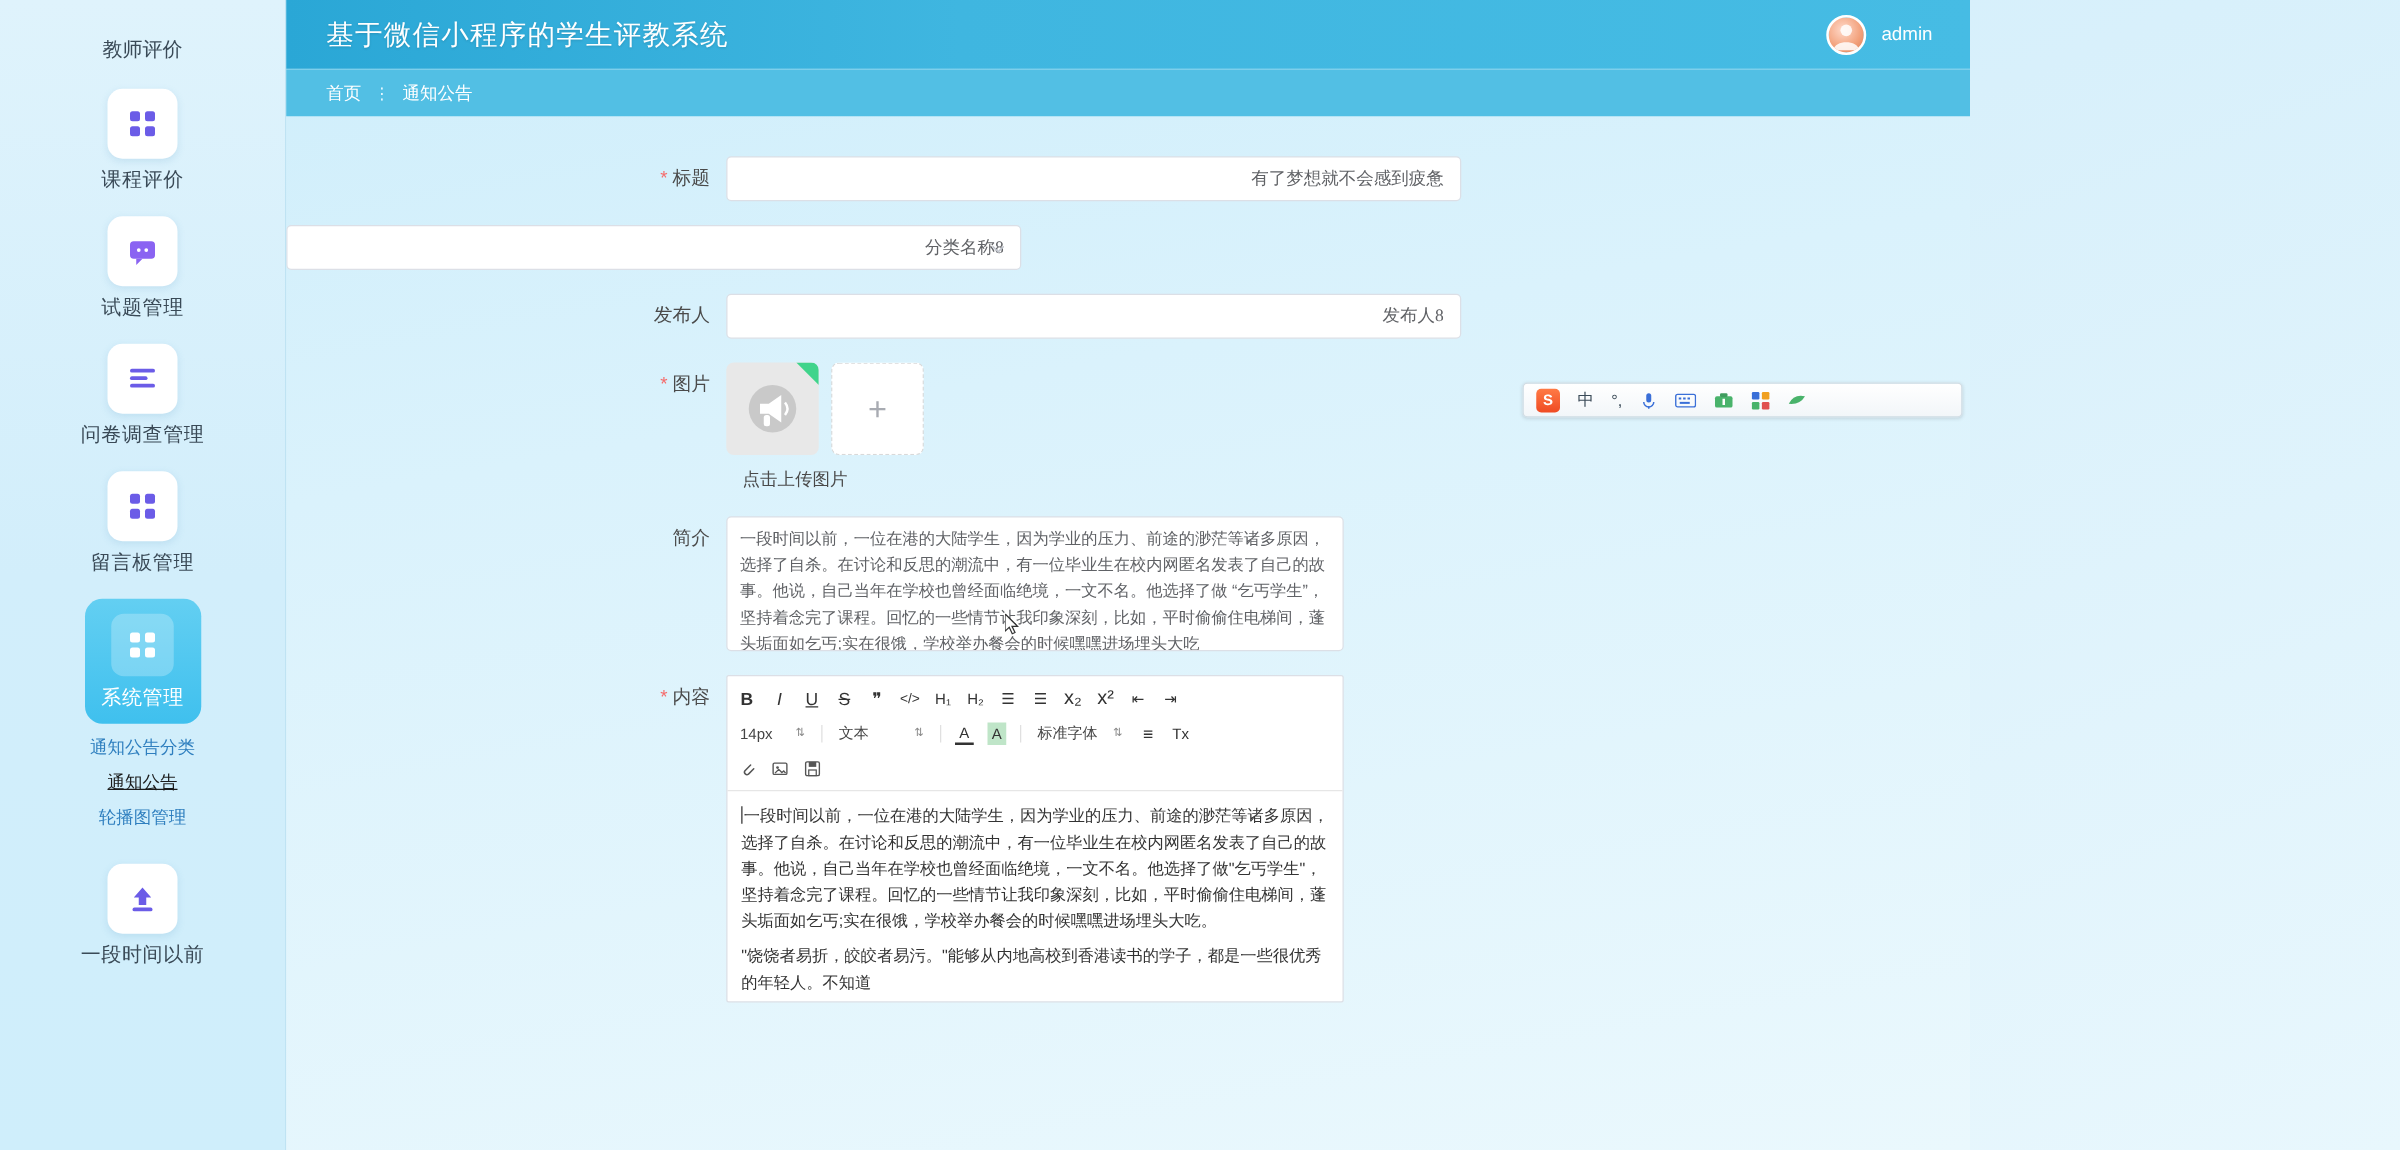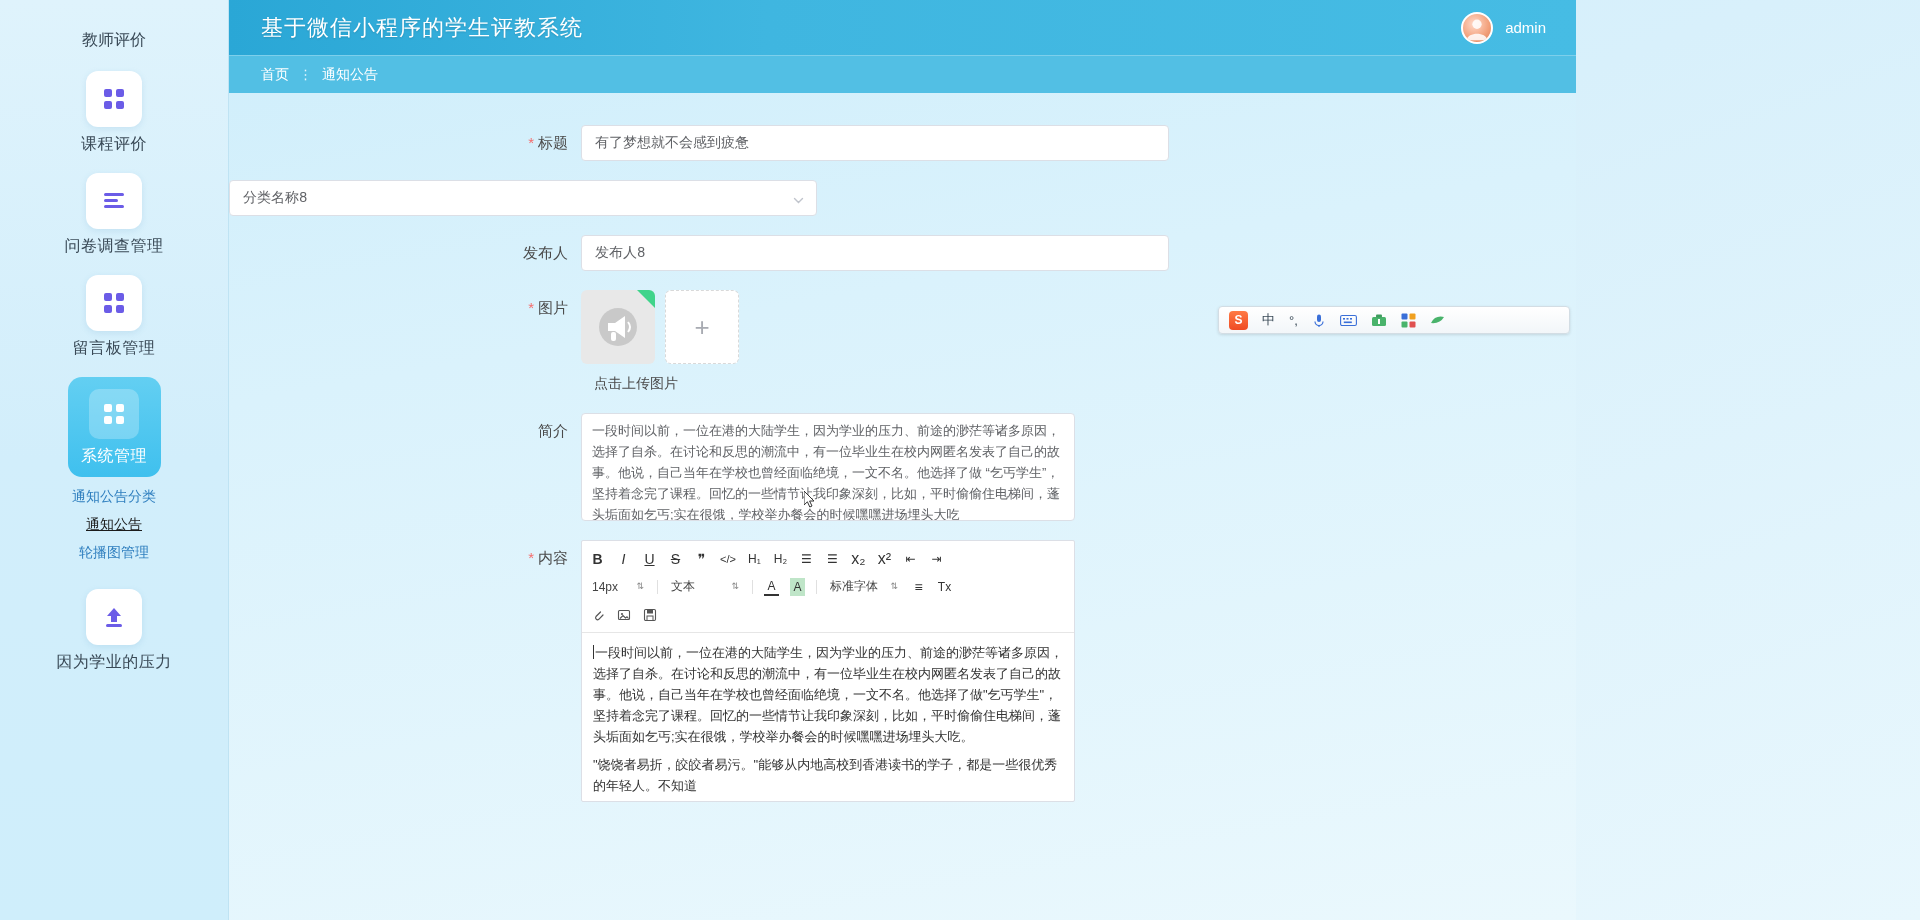--- a/index.html
+++ b/index.html
@@ -161,21 +161,22 @@
   .txt-input {
     width: 588px; height: 36px;
     border: 1px solid #dcdfe6;
     border-radius: 4px;
     background: #ffffff;
     font-size: 14px;
     color: #606266;
     padding: 0 13px;
     line-height: 34px;
     outline: none;
-    font-family: Liberation Mono, monospace;
+    font-family: Liberation Serif, serif;
+    text-align: right;
   }
   .select-wrap { position: relative; width: 588px; }
   .select-wrap .arrow {
     position: absolute; right: 12px; top: 13px;
     pointer-events: none;
     color: #c0c4cc;
   }
 
   .upload-row .form-field { display: flex; gap: 10px; }
   .thumb {
@@ -325,20 +326,31 @@
           <svg width="26" height="26" viewBox="0 0 26 26">
               <rect x="3" y="3" width="8" height="8" rx="2" fill="#6b5ce7"></rect>
               <rect x="15" y="3" width="8" height="8" rx="2" fill="#6b5ce7"></rect>
               <rect x="3" y="15" width="8" height="8" rx="2" fill="#6b5ce7"></rect>
               <rect x="15" y="15" width="8" height="8" rx="2" fill="#6b5ce7"></rect>
             </svg>
         </div>
         <div class="nav-label">课程评价</div>
       </div>
 
+      <div class="nav-item">
+        <div class="nav-icon">
+          <svg width="26" height="26" viewBox="0 0 26 26">
+              <rect x="3" y="5" width="20" height="14" rx="3" fill="#8a63f2"></rect>
+              <polygon points="8,19 8,24 13,19" fill="#8a63f2"></polygon>
+              <circle cx="10" cy="12" r="1.5" fill="#fff"></circle>
+              <circle cx="16" cy="12" r="1.5" fill="#fff"></circle>
+            </svg>
+        </div>
+        <div class="nav-label">试题管理</div>
+      </div>
 
       <div class="nav-item">
         <div class="nav-icon">
           <svg width="26" height="26" viewBox="0 0 26 26">
               <rect x="3" y="5" width="20" height="3" rx="1.5" fill="#6b5ce7"></rect>
               <rect x="3" y="11" width="14" height="3" rx="1.5" fill="#6b5ce7"></rect>
               <rect x="3" y="17" width="20" height="3" rx="1.5" fill="#6b5ce7"></rect>
             </svg>
         </div>
         <div class="nav-label">问卷调查管理</div>
@@ -375,21 +387,21 @@
         </div>
       </div>
 
       <div class="nav-item" style="margin-top:22px;">
         <div class="nav-icon">
           <svg width="26" height="26" viewBox="0 0 26 26">
               <path d="M13 4 L20 12 H16 V18 H10 V12 H6 Z" fill="#6b5ce7"></path>
               <rect x="5" y="20" width="16" height="3" rx="1.5" fill="#6b5ce7"></rect>
             </svg>
         </div>
-        <div class="nav-label">因为学业的压力</div>
+        <div class="nav-label">一段时间以前</div>
       </div>
     </div>
   </div>
 
   <div class="main">
 
     <div class="topbar">
       <div class="app-title">基于微信小程序的学生评教系统</div>
       <div class="topbar-right">
         <div class="avatar">

